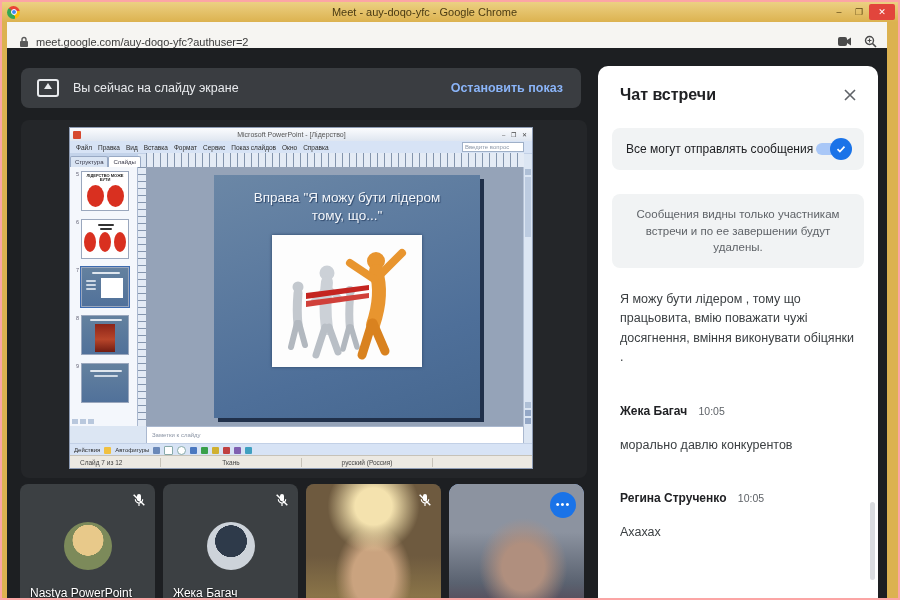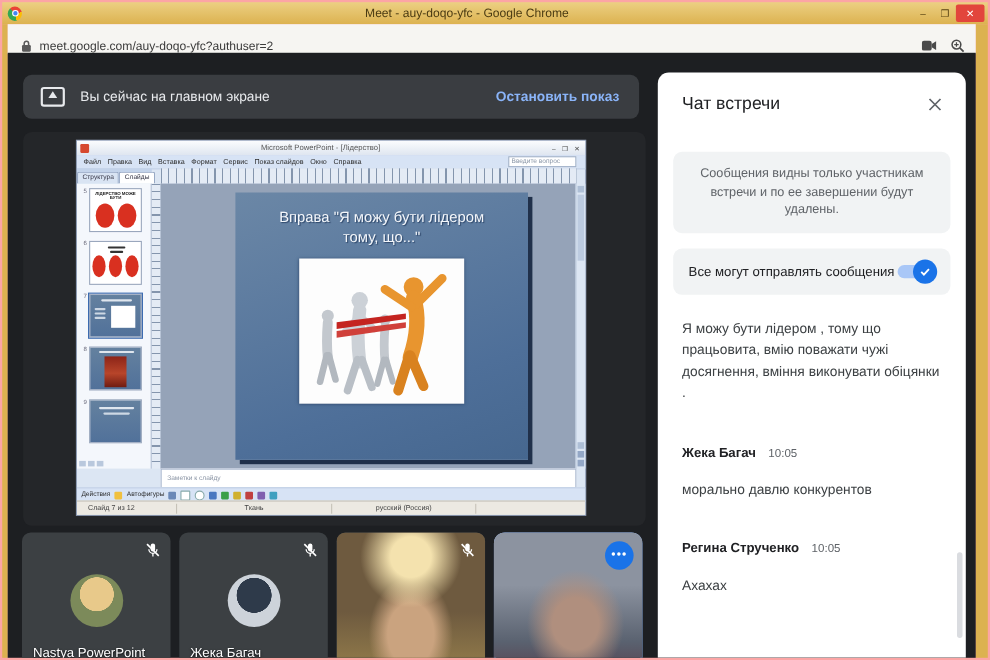--- a/index.html
+++ b/index.html
@@ -110,21 +110,21 @@
         linear-gradient(#6e5a3f 0 45%,#8a7448 70%,#494032);}
   .tile-you{outline:2px solid #8ab4f8;outline-offset:-2px;border-radius:10px;}
   .vid4{position:absolute;inset:0;background:
         radial-gradient(ellipse at 55% 52%,#b08f7e 0 20%,rgba(176,143,126,0) 42%),
         linear-gradient(#8c93a0 0 30%,#5a6270 62%,#53303c 92%);}
   .more-btn{position:absolute;right:8px;top:8px;width:26px;height:26px;border-radius:50%;
         background:#1a73e8;color:#fff;font-size:11px;line-height:25px;text-align:center;letter-spacing:1px;}
   
   .chat{position:absolute;left:591px;top:18px;width:280px;bottom:0;background:#fff;
         border-radius:10px 10px 0 0;overflow:hidden;}
-  .chat-head{display:flex;align-items:center;padding:20px 20px 10px 22px;}
+  .chat-head{display:flex;align-items:center;padding:20px 20px 10px 22px;font-weight:bold;}
   .chat-title{font-size:16px;color:#202124;flex:1;}
   .chip{background:#f1f3f4;border-radius:8px;margin:14px 14px 0 14px;}
   .toggle-row{display:flex;align-items:center;padding:14px 14px;}
   .toggle-label{font-size:12px;color:#202124;flex:1;}
   .toggle{position:relative;width:34px;height:14px;}
   .toggle .track{position:absolute;left:0;top:1px;width:34px;height:12px;border-radius:7px;background:#a9c7f7;}
   .toggle .knob{position:absolute;right:-2px;top:-4px;width:22px;height:22px;border-radius:50%;
         background:#1a73e8;display:flex;align-items:center;justify-content:center;}
   .notice{font-size:11.5px;color:#5f6368;text-align:center;padding:12px 16px;line-height:1.45;}
   .msgs{padding:4px 24px 0 22px;}
@@ -171,21 +171,21 @@
         <path d="M8.5 8.5L12 12" stroke="#4a4a4a" stroke-width="1.6"></path>
         <path d="M3.5 5.5h4M5.5 3.5v4" stroke="#4a4a4a" stroke-width="1.1"></path>
       </svg>
     </div>
   </div>
 
   <div class="meet">
 
     <div class="banner">
       <div class="present-ic"></div>
-      <div class="banner-text">Вы сейчас на главном экране</div>
+      <div class="banner-text">Вы сейчас на слайду экране</div>
       <div class="banner-action">Остановить показ</div>
     </div>
 
     <div class="share">
       <div class="ppt">
 
         <div class="ppt-titlebar">
           <div class="ppt-ic"></div>
           <div class="ppt-title">Microsoft PowerPoint - [Лідерство]</div>
           <div class="ppt-ctrl">– ❐ ✕</div>
@@ -378,36 +378,36 @@
     </div>
 
     <div class="chat">
       <div class="chat-head">
         <div class="chat-title">Чат встречи</div>
         <svg width="16" height="16" viewBox="0 0 16 16">
           <path d="M3 3l10 10M13 3L3 13" stroke="#5f6368" stroke-width="1.6"></path>
         </svg>
       </div>
 
-      <div class="chip" style="margin-top:24px">
-        <div class="notice">Сообщения видны только участникам встречи и по ее завершении будут удалены.</div>
-      </div>
-
       <div class="chip toggle-row">
         <div class="toggle-label">Все могут отправлять сообщения</div>
         <div class="toggle">
           <div class="track"></div>
           <div class="knob">
             <svg width="12" height="12" viewBox="0 0 12 12">
               <path d="M2.5 6.2l2.4 2.4 4.6-5" stroke="#fff" stroke-width="1.7" fill="none"></path>
             </svg>
           </div>
         </div>
       </div>
 
+      <div class="chip" style="margin-top:24px">
+        <div class="notice">Сообщения видны только участникам встречи и по ее завершении будут удалены.</div>
+      </div>
+
       <div class="msgs">
         <div class="msg-text" style="margin-top:18px">Я можу бути лідером , тому що працьовита, вмію поважати чужі досягнення, вміння виконувати обіцянки .</div>
 
         <div class="msg-head">
           <span class="msg-sender">Жека Багач</span>
           <span class="msg-time">10:05</span>
         </div>
         <div class="msg-text">морально давлю конкурентов</div>
 
         <div class="msg-head">

